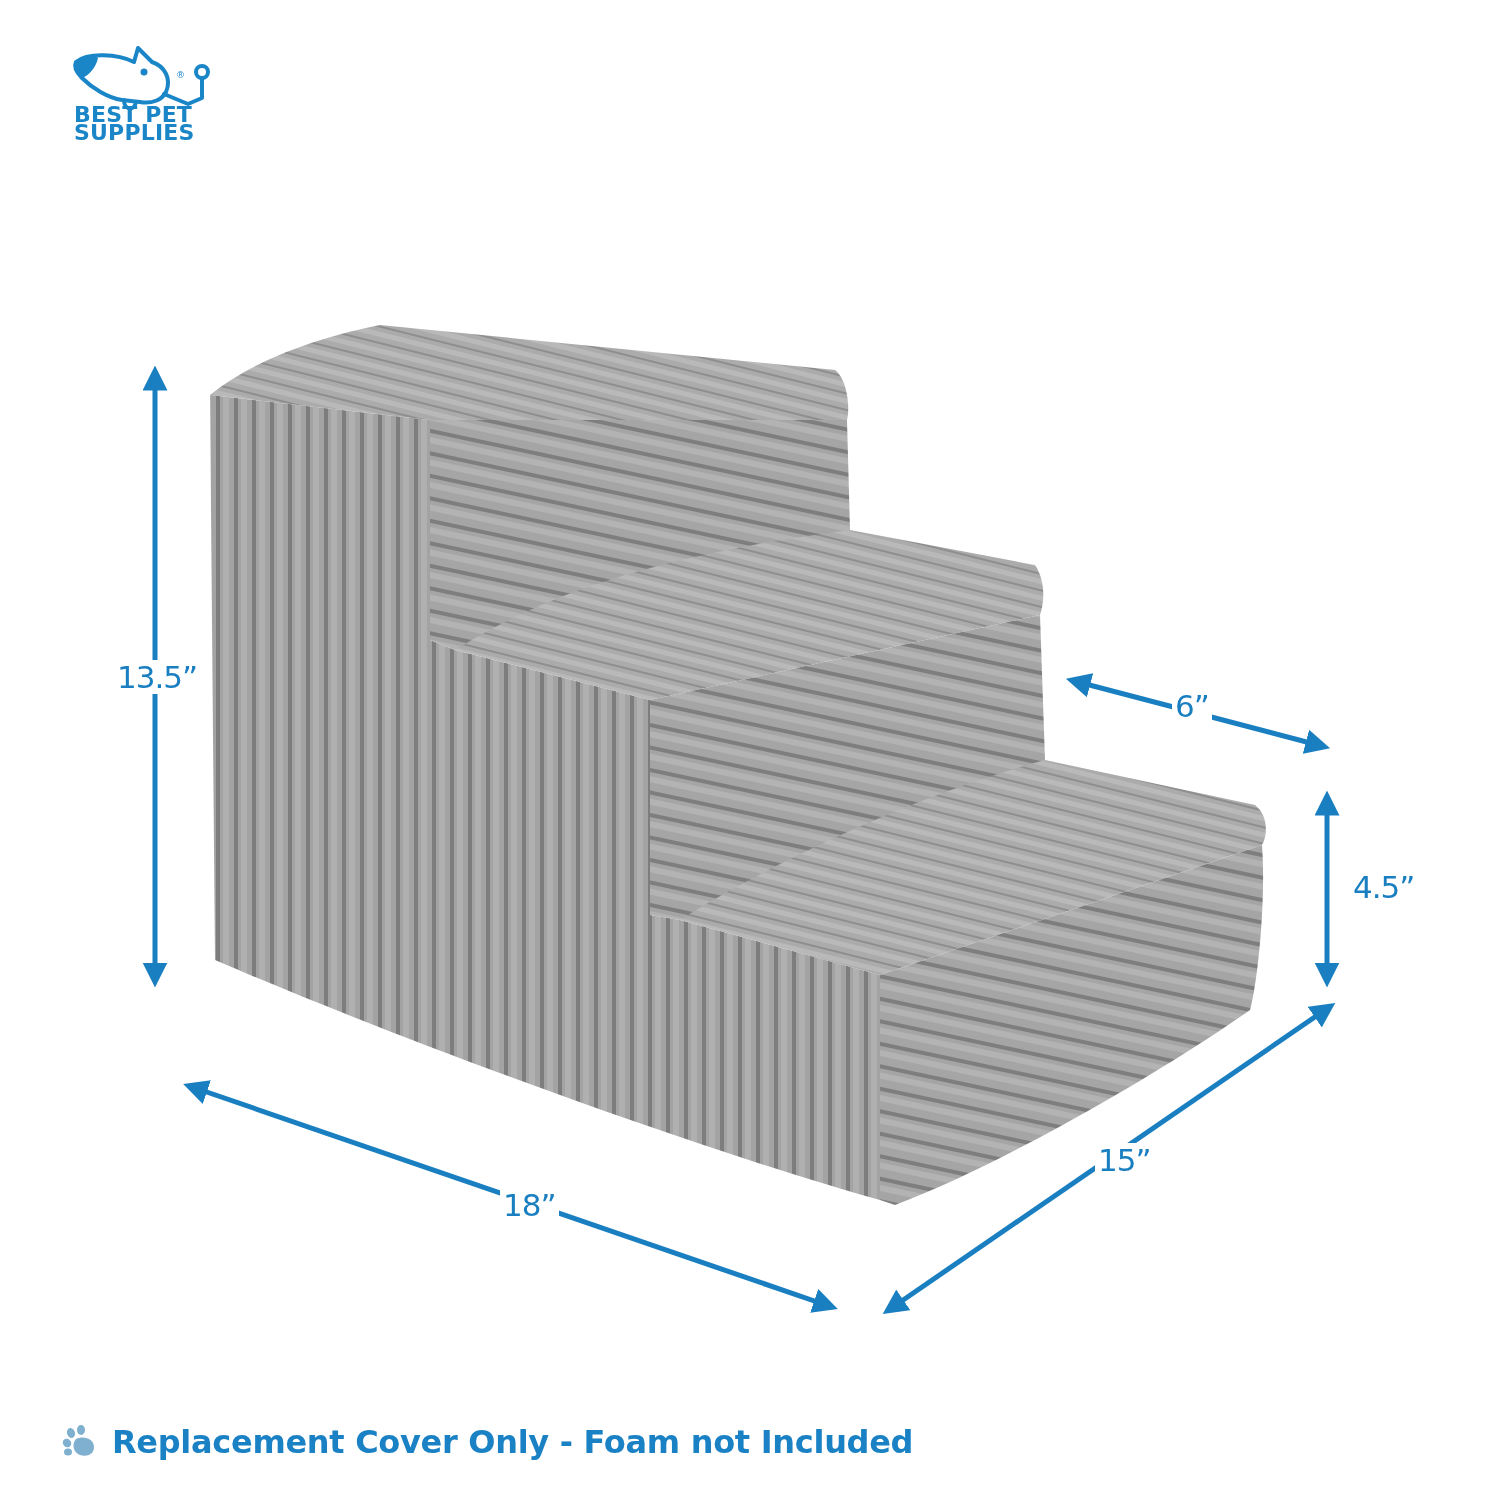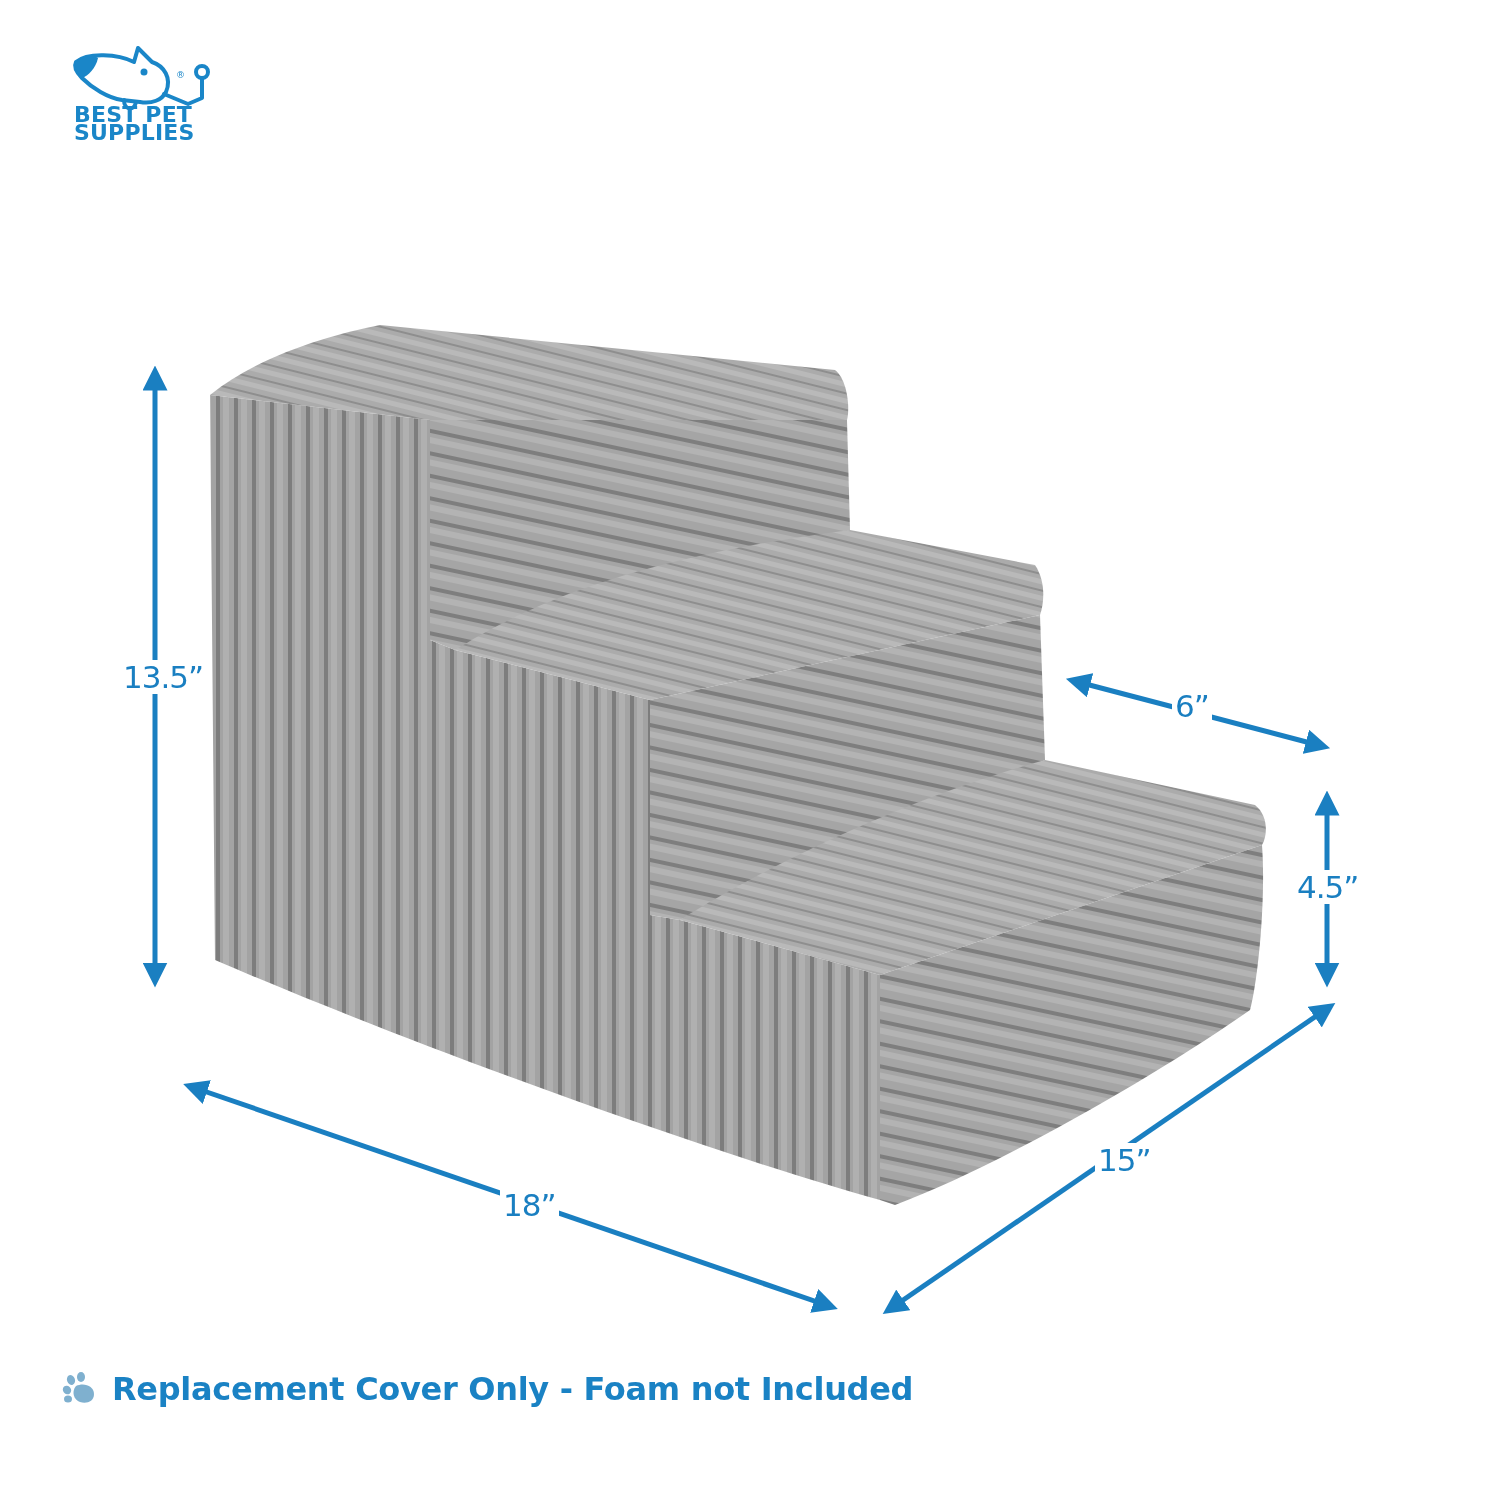--- a/index.html
+++ b/index.html
@@ -1,21 +1,21 @@
 <!DOCTYPE html>
 <html><head>
   <meta charset="utf-8">
   <style>
     html, body { margin: 0; padding: 0; background: #ffffff; }
     body { width: 1500px; height: 1500px; position: relative; overflow: hidden; font-family: "Liberation Sans", sans-serif; }
     .logo { position: absolute; left: 68px; top: 38px; width: 160px; height: 130px; }
     .logo-text { position: absolute; left: 74px; top: 106px; color: #1a86c8; font-weight: 900; font-size: 22px; line-height: 18px; letter-spacing: 0.2px; font-family: "DejaVu Sans", sans-serif; }
     .stage { position: absolute; left: 0; top: 0; width: 1500px; height: 1500px; }
     .dim-label { position: absolute; color: #1a7fc1; font-family: "DejaVu Sans", sans-serif; font-size: 31px; font-weight: 500; letter-spacing: -1px; background: #ffffff; padding: 0 3px; line-height: 34px; }
-    .footer { position: absolute; left: 62px; top: 1370px; display: flex; align-items: center; gap: 12px; }
+    .footer { position: absolute; left: 62px; top: 1423px; display: flex; align-items: center; gap: 12px; }
     .footer-text { color: #1a82c4; font-family: "DejaVu Sans", sans-serif; font-weight: bold; font-size: 32px; letter-spacing: -0.3px; }
   </style>
 </head>
 <body>
 
 <div class="logo">
   <svg width="160" height="80" viewBox="0 0 160 80">
     <g fill="none" stroke="#1a86c8" stroke-width="4" stroke-linecap="round" stroke-linejoin="round">
       <path d="M8 24 C 20 14, 50 16, 66 24 L 70 10 L 84 24 C 96 28, 104 40, 98 54 C 94 62, 84 66, 72 64 L 54 62 C 40 60, 24 50, 14 40 C 8 34, 6 28, 8 24 Z"></path>
       <path d="M96 56 L 120 66 L 134 60 L 134 40"></path>
@@ -73,23 +73,23 @@
 
   <g stroke="#1a7fc1" stroke-width="5" fill="none">
     <line x1="155" y1="378" x2="155" y2="975" marker-start="url(#ah)" marker-end="url(#ah)"></line>
     <line x1="1078" y1="682" x2="1318" y2="745" marker-start="url(#ah)" marker-end="url(#ah)"></line>
     <line x1="1327" y1="803" x2="1327" y2="975" marker-start="url(#ah)" marker-end="url(#ah)"></line>
     <line x1="893" y1="1307" x2="1325" y2="1010" marker-start="url(#ah)" marker-end="url(#ah)"></line>
     <line x1="195" y1="1088" x2="826" y2="1305" marker-start="url(#ah)" marker-end="url(#ah)"></line>
   </g>
 </svg>
 
-<div class="dim-label" style="left:120px; top:660px;">13.5”</div>
+<div class="dim-label" style="left:114px; top:660px;">13.5”</div>
 <div class="dim-label" style="left:1172px; top:689px;">6”</div>
-<div class="dim-label" style="left:1294px; top:870px;">4.5”</div>
+<div class="dim-label" style="left:1350px; top:870px;">4.5”</div>
 <div class="dim-label" style="left:1095px; top:1143px;text-align:right;">15”</div>
 <div class="dim-label" style="left:500px; top:1188px;text-align:right;">18”</div>
 
 <div class="footer">
   <svg width="38" height="34" viewBox="0 0 38 34">
     <g fill="#7fb0cf">
       <ellipse cx="9" cy="8" rx="4" ry="5" transform="rotate(-20 9 8)"></ellipse>
       <ellipse cx="19" cy="5" rx="4" ry="5"></ellipse>
       <ellipse cx="5" cy="18" rx="4" ry="4.5" transform="rotate(-40 5 18)"></ellipse>
       <ellipse cx="6" cy="27" rx="4" ry="3.5"></ellipse>

